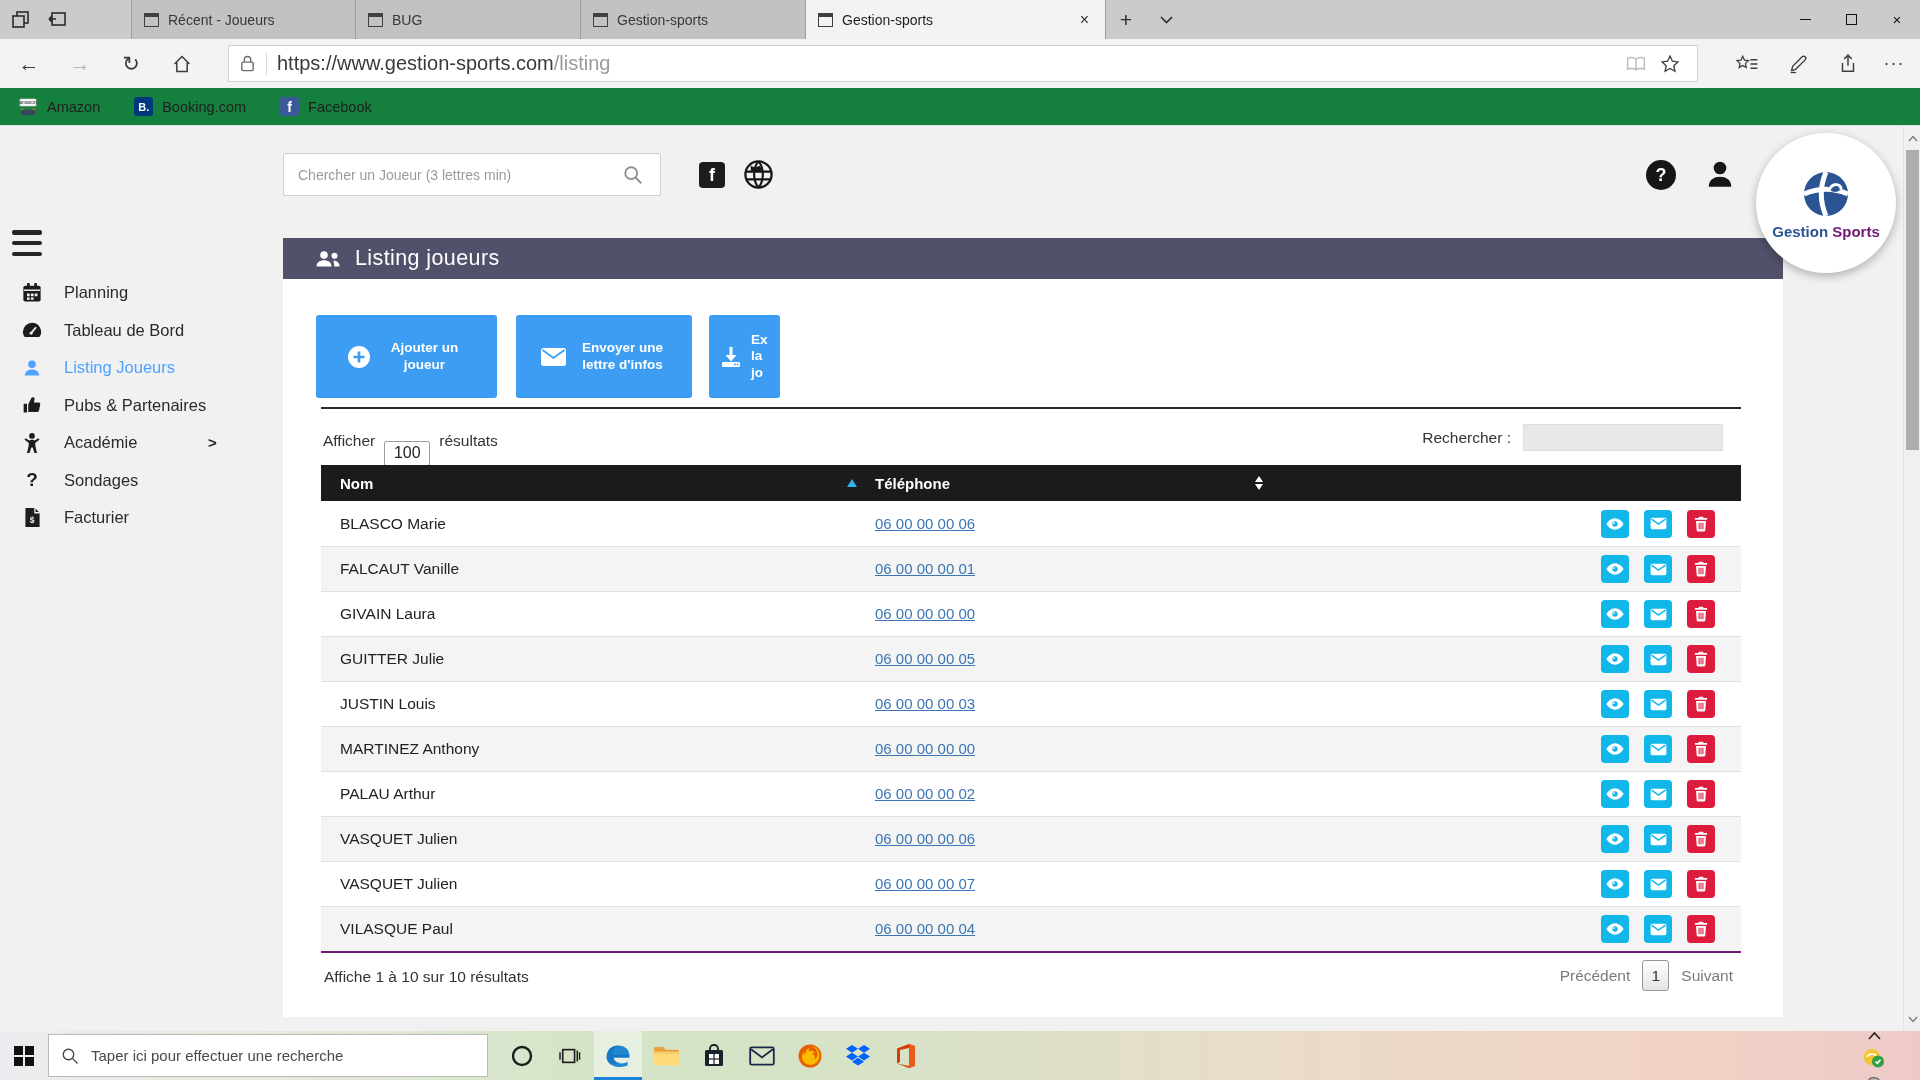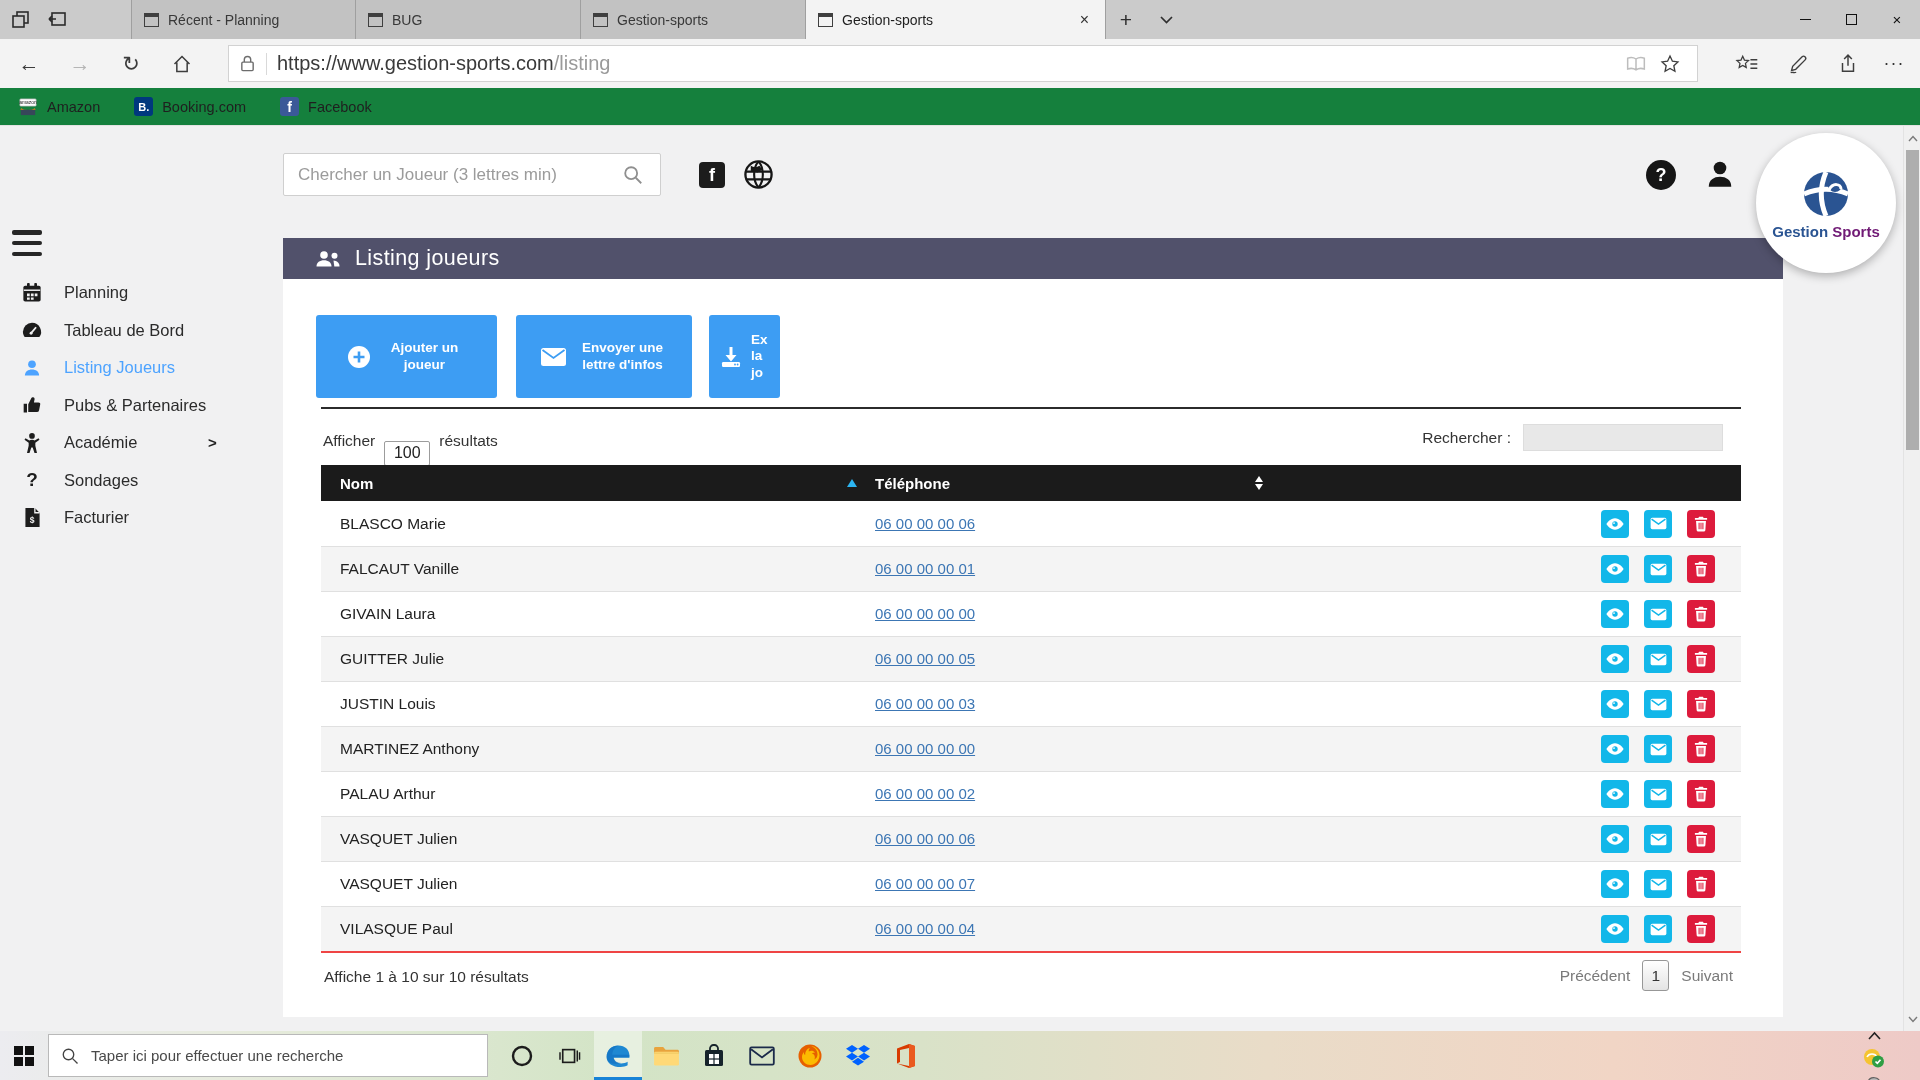--- a/index.html
+++ b/index.html
@@ -42,21 +42,21 @@
 
   
   #page { position:absolute; left:0; top:126px; width:1920px; height:905px; background:#f1f1f2; }
 
   
   #vscroll { position:absolute; right:0; top:0; width:17px; height:905px; background:#f0f0f0; border-left:1px solid #e3e3e3; }
   #vthumb { position:absolute; left:2px; top:24px; width:13px; height:300px; background:#aeaeae; }
   .scr-arrow { position:absolute; left:0; width:17px; height:20px; display:flex; align-items:center; justify-content:center; color:#7a7a7a; }
 
   
-  #playersearch { position:absolute; left:283px; top:27px; width:378px; height:43px; background:#fff; border:1px solid #cfcfcf; border-radius:2px; font-size:17px; color:#444; padding:0 40px 0 14px; outline:none; font-family:"Liberation Sans",sans-serif; }
+  #playersearch { position:absolute; left:283px; top:27px; width:378px; height:43px; background:#fff; border:1px solid #cfcfcf; border-radius:2px; font-size:14px; color:#444; padding:0 40px 0 14px; outline:none; font-family:"Liberation Sans",sans-serif; }
   #playersearch::placeholder { color:#9b9b9b; }
   .blacksq { position:absolute; border-radius:4px; background:#1c1c1c; color:#fff; display:flex; align-items:center; justify-content:center; }
   #helpbtn { position:absolute; left:1646px; top:34px; width:30px; height:30px; border-radius:50%; background:#161616; color:#fff; font-size:18px; font-weight:bold; display:flex; align-items:center; justify-content:center; }
   #logo { position:absolute; left:1756px; top:7px; width:140px; height:140px; border-radius:50%; background:#fff; box-shadow:0 3px 10px rgba(0,0,0,.28); display:flex; flex-direction:column; align-items:center; justify-content:center; z-index:9; }
   #logo .brand { font-size:15px; margin-top:2px; white-space:nowrap; }
   #logo .brand .b1 { color:#2a5492; font-weight:bold; }
   #logo .brand .b2 { color:#701a75; font-weight:bold; }
 
   
   #hamburger { position:absolute; left:12px; top:104px; width:30px; height:26px; display:flex; flex-direction:column; justify-content:space-between; }
@@ -79,21 +79,21 @@
   #tblsearch { width:200px; height:27px; background:#e8e8e8; border:1px solid #ddd; outline:none; padding:0 8px; font-family:"Liberation Sans",sans-serif; }
 
   #tablewrap { position:absolute; left:38px; top:227px; width:1420px; }
   #thead { height:36px; background:#1b1b1b; color:#fff; display:flex; align-items:center; font-size:15px; font-weight:bold; }
   .th-name { width:536px; padding-left:19px; display:flex; align-items:center; justify-content:space-between; }
   .th-phone { width:406px; padding-left:18px; display:flex; align-items:center; justify-content:space-between; }
   .tri-up { width:0; height:0; border-left:5.5px solid transparent; border-right:5.5px solid transparent; border-bottom:8px solid #2cb5f2; }
   .tri-wrap { display:flex; flex-direction:column; gap:2px; }
   .tri-w-up { width:0; height:0; border-left:4.5px solid transparent; border-right:4.5px solid transparent; border-bottom:6.5px solid #fff; }
   .tri-w-dn { width:0; height:0; border-left:4.5px solid transparent; border-right:4.5px solid transparent; border-top:6.5px solid #fff; }
-  #tbody { border-bottom:2px solid #ef4444; }
+  #tbody { border-bottom:2px solid #701a75; }
   .trow { height:45px; display:flex; align-items:center; background:#fff; border-top:1px solid #e0e0e0; font-size:15.5px; color:#222; }
   .trow:first-child { border-top:none; }
   .trow.alt { background:#f4f4f4; }
   .td-name { width:536px; padding-left:19px; }
   .td-phone { width:700px; padding-left:18px; }
   .td-phone a { color:#3c76b4; text-decoration:underline; font-size:15px; }
   .td-actions { flex:1; display:flex; justify-content:flex-end; gap:15px; padding-right:26px; }
   .act { width:28px; height:28px; border-radius:4px; display:flex; align-items:center; justify-content:center; }
   .act.cyan { background:#12b7e9; }
   .act.red { background:#dd1b3c; }
@@ -132,21 +132,21 @@
   <div class="tabctl" style="left:44px">
     <svg width="19" height="18" viewBox="0 0 19 18">
         <rect x="4" y="3" width="13" height="12" fill="none" stroke="#2b2b2b" stroke-width="1.6"></rect>
         <path d="M8 9H1m0 0l3-3M1 9l3 3" stroke="#2b2b2b" stroke-width="1.6" fill="none"></path>
       </svg>
   </div>
 
   <div id="tabs">
     <div class="tab">
       <span class="favicon"></span>
-      <span class="tlabel">Récent - Planning</span>
+      <span class="tlabel">Récent - Joueurs</span>
     </div>
     <div class="tab">
       <span class="favicon"></span>
       <span class="tlabel">BUG</span>
     </div>
     <div class="tab">
       <span class="favicon"></span>
       <span class="tlabel">Gestion-sports</span>
     </div>
     <div class="tab active">

